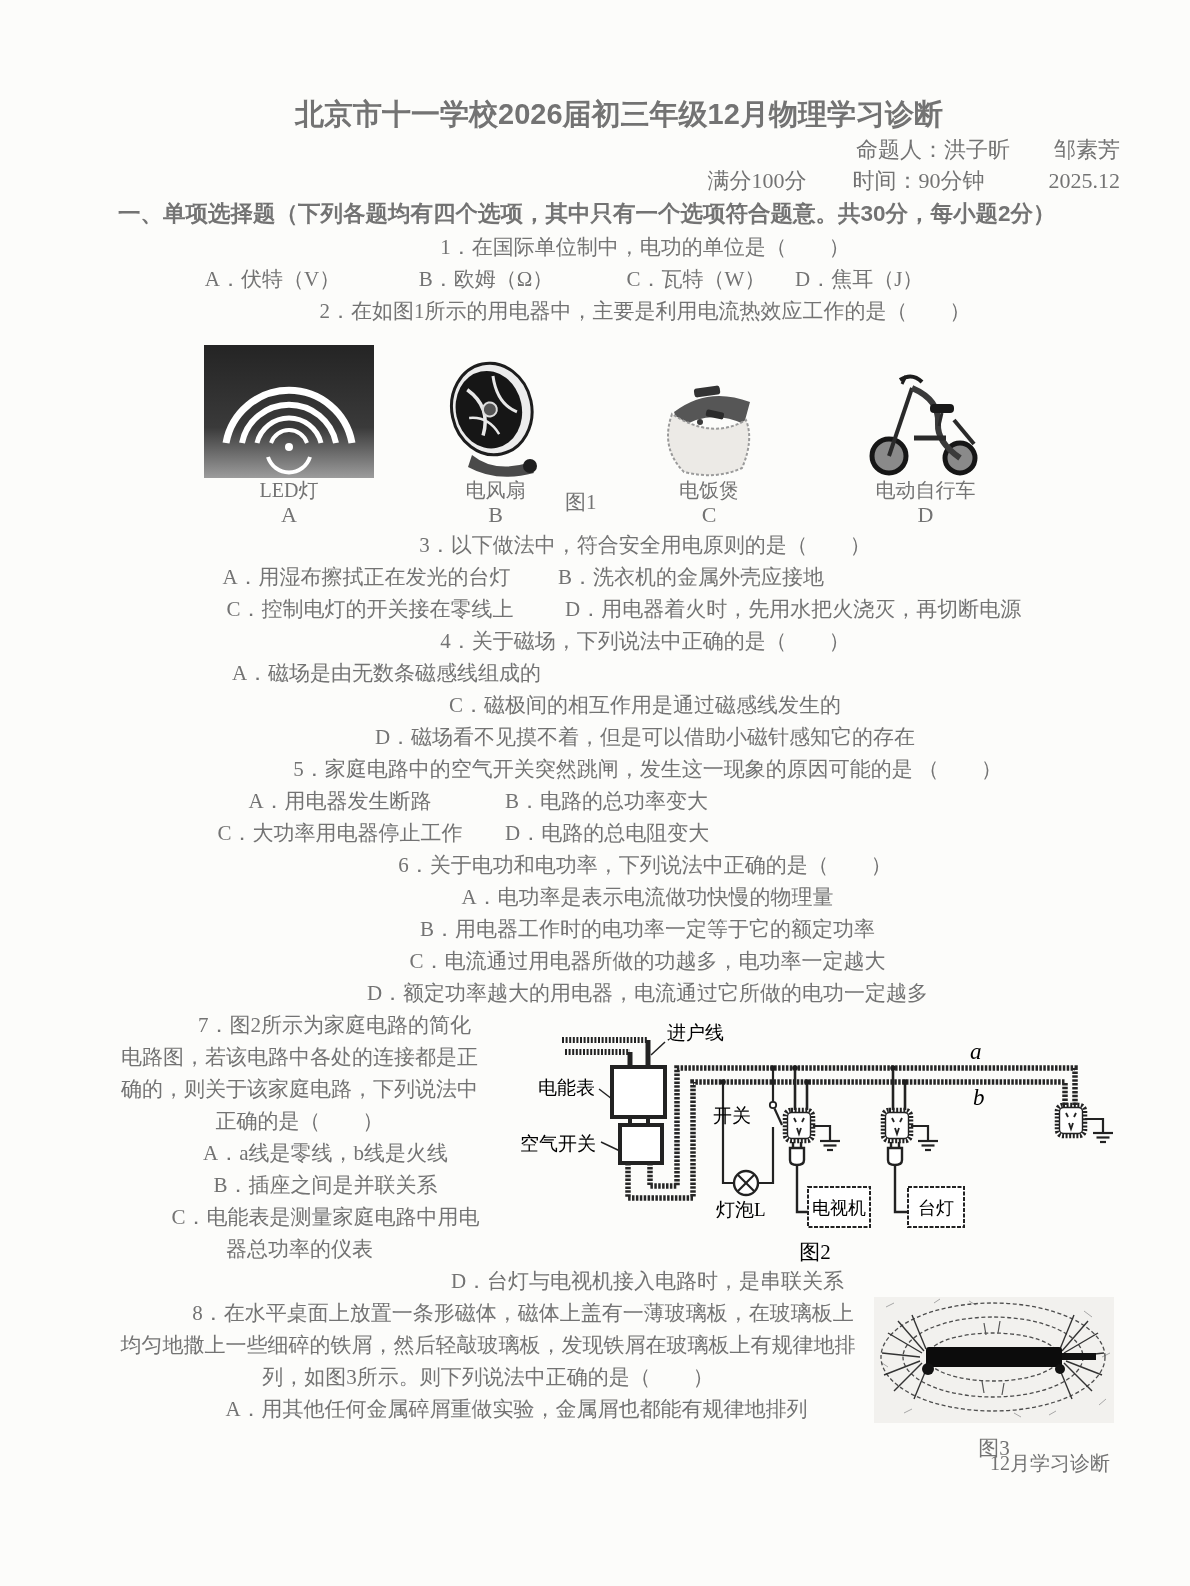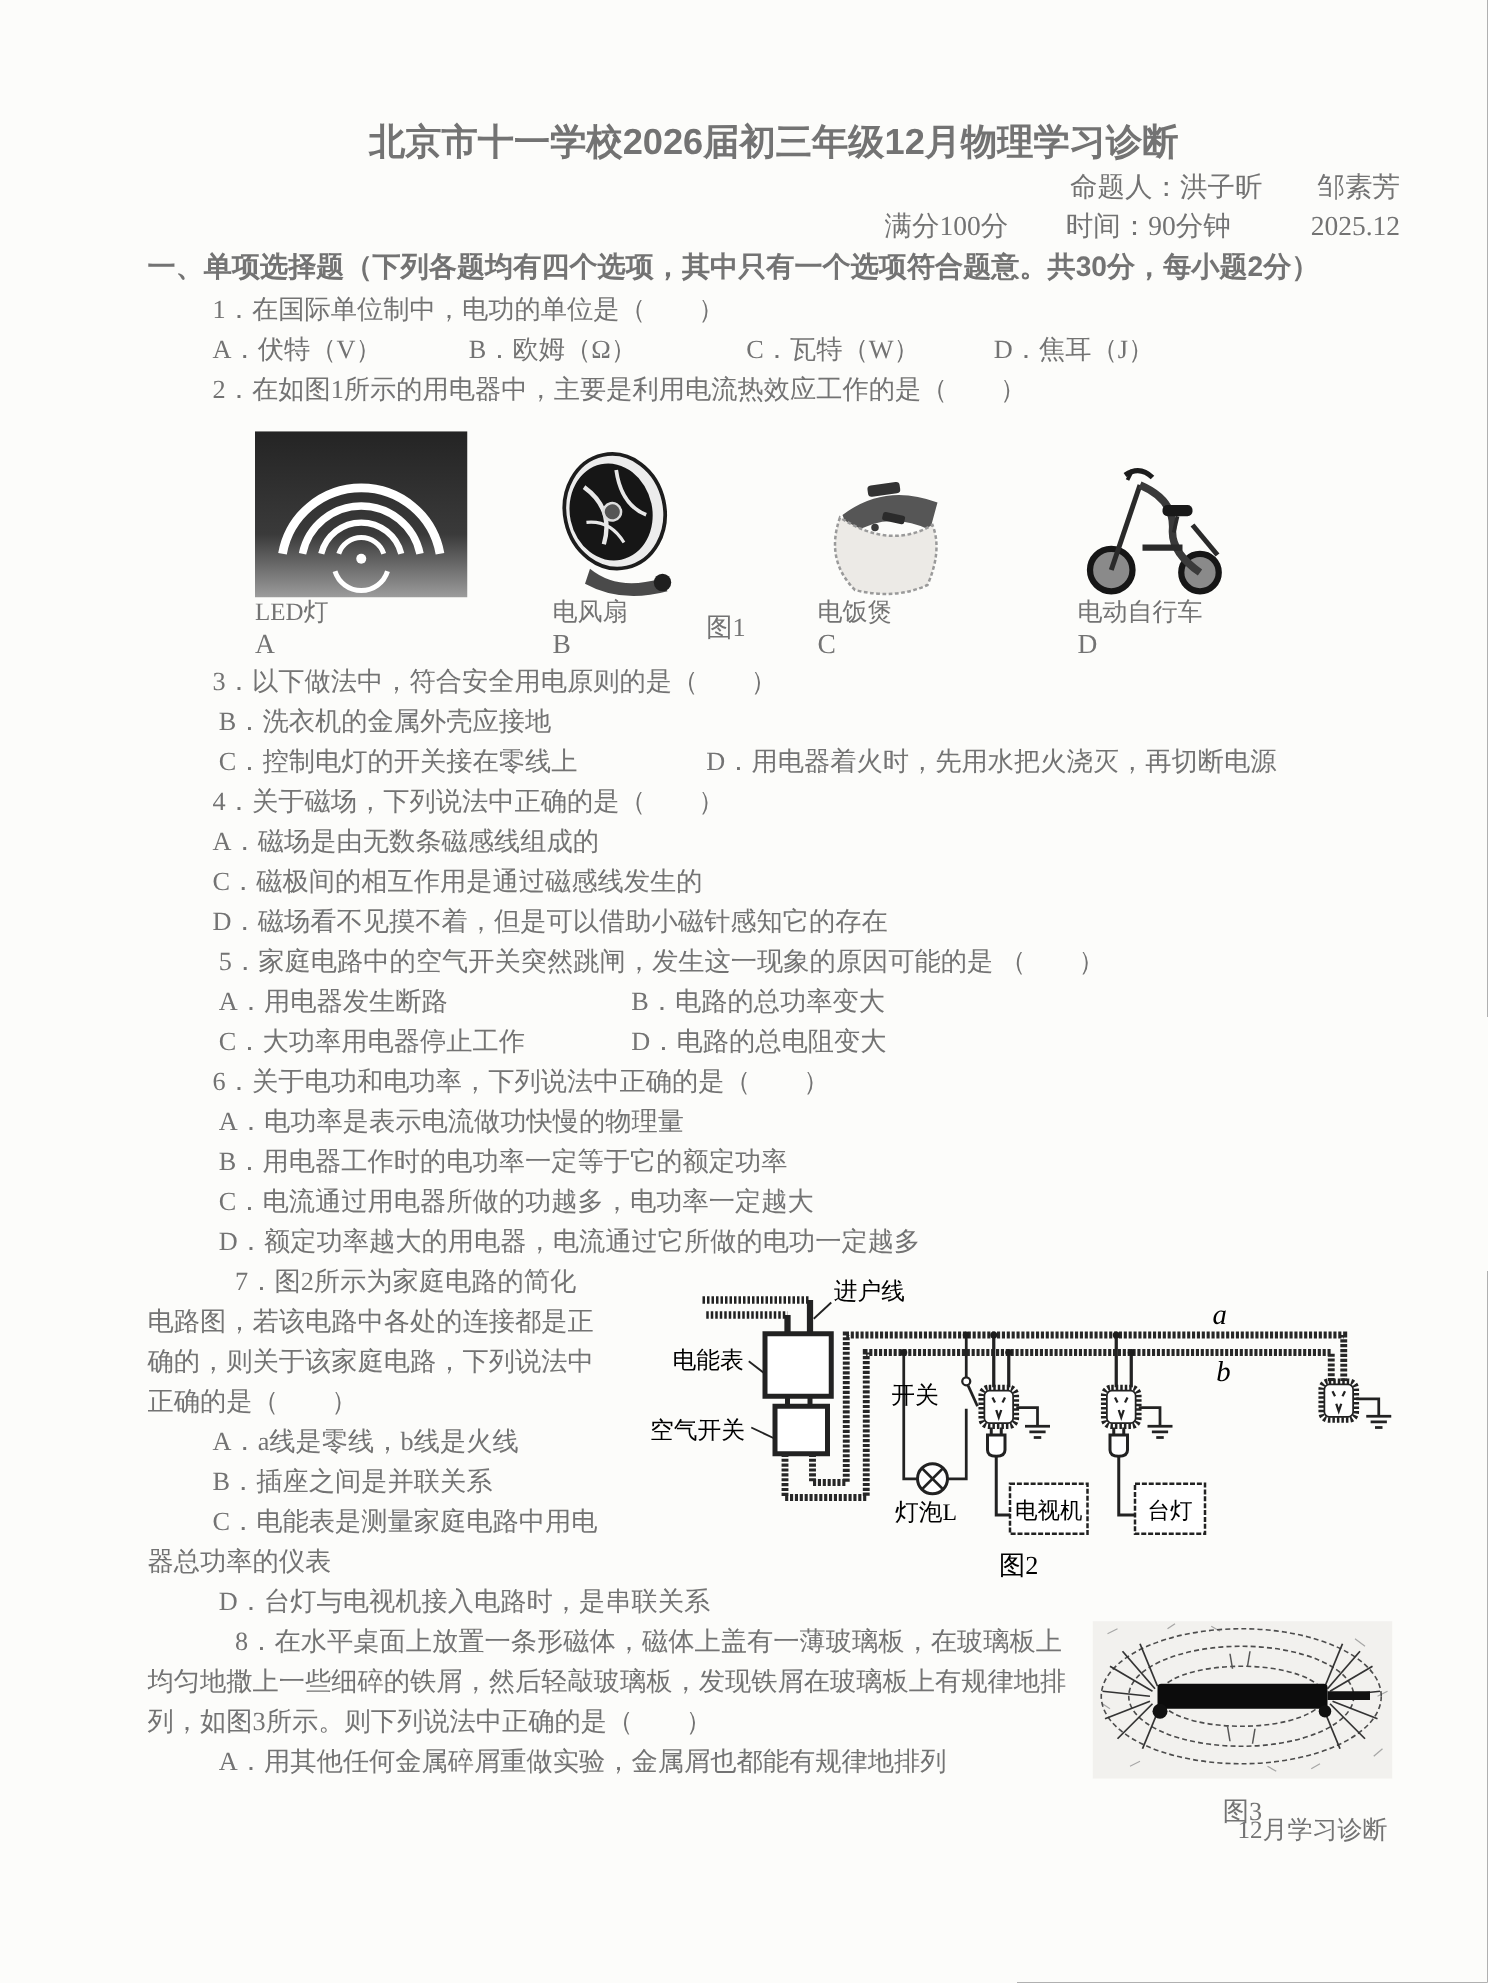--- a/index.html
+++ b/index.html
@@ -11,30 +11,30 @@
   .content { position:absolute; left:118px; top:94px; width:1002px; }
   .title {
     margin:0; text-align:center; font-size:29px; line-height:40px; font-weight:bold;
     font-family:"Liberation Sans","DejaVu Sans",sans-serif;
   }
   .meta { text-align:right; font-size:22px; line-height:31px; }
   .meta .gap { display:inline-block; width:46px; }
   .meta .date { display:inline-block; margin-left:64px; }
   .section-head { font-size:22.5px; line-height:35px; white-space:nowrap; }
   .section-head .shb { font-weight:bold; font-family:"Liberation Sans","DejaVu Sans",sans-serif; }
-  .ln { font-size:21px; line-height:32px; }
+  .ln { font-size:21px; line-height:32px;text-align:center; }
   .ind1 { padding-left:52px; }
   .ind2 { padding-left:57px; }
   .optrow { display:flex; }
   .optrow span { display:inline-block; }
   .w205{width:205px}.w222{width:222px}.w198{width:198px}
   .w383{width:383px}.w390{width:390px}.w433{width:433px}.w330{width:330px}
   
   .fig1 { position:relative; height:198px; margin-top:4px; }
-  .fig1-item { position:absolute; top:14px; text-align:left;padding-left:24px; }
+  .fig1-item { position:absolute; top:14px; text-align:center;padding-left:24px; }
   .imgbox { display:flex; align-items:flex-end; justify-content:center; height:133px; }
   .fig1-label { font-size:20px; line-height:24px; }
   .fig1-letter { font-size:22px; line-height:26px; }
   .fig1-cap { position:absolute; left:447px; top:157px; font-size:21px; }
   
   .q7row { display:flex; align-items:flex-start;gap:32px; }
   .q7left { width:372px; }
   .q7left .stem { text-indent:70px; }
   .q7left .opt { text-indent:52px; }
   .fig2svg { margin:6px 0 0 2px; flex:none; }
@@ -145,20 +145,21 @@
         </div>
         <div class="fig1-label">电动自行车</div>
         <div class="fig1-letter">D</div>
       </div>
 
       <div class="fig1-cap">图1</div>
     </div>
 
     <div class="ln ind1">3．以下做法中，符合安全用电原则的是（　　）</div>
     <div class="ln ind2 optrow">
+      <span class="w383">A．用湿布擦拭正在发光的台灯</span>
       <span>B．洗衣机的金属外壳应接地</span>
     </div>
     <div class="ln ind2 optrow">
       <span class="w390">C．控制电灯的开关接在零线上</span>
       <span>D．用电器着火时，先用水把火浇灭，再切断电源</span>
     </div>
 
     <div class="ln ind1">4．关于磁场，下列说法中正确的是（　　）</div>
     <div class="ln ind1 optrow">
       <span class="w433">A．磁场是由无数条磁感线组成的</span>

